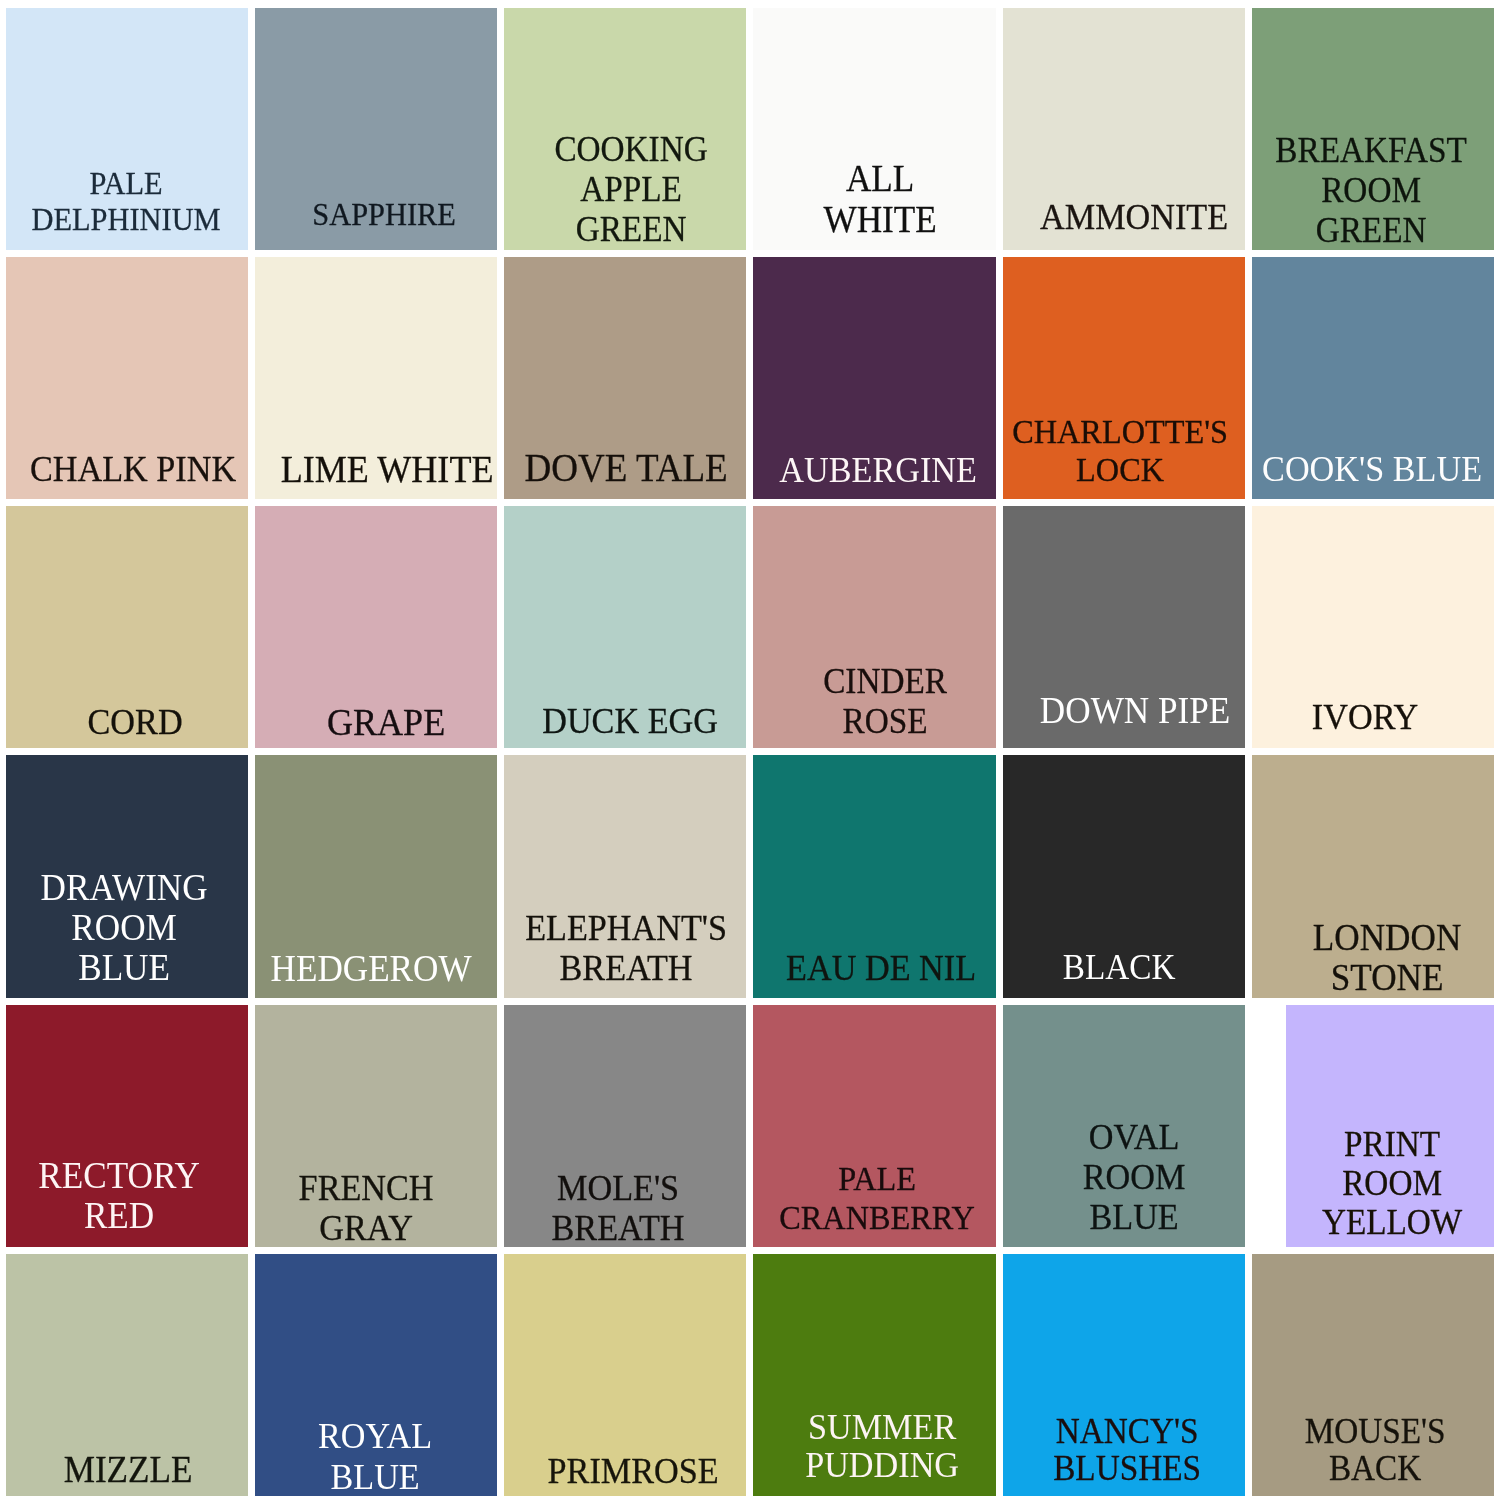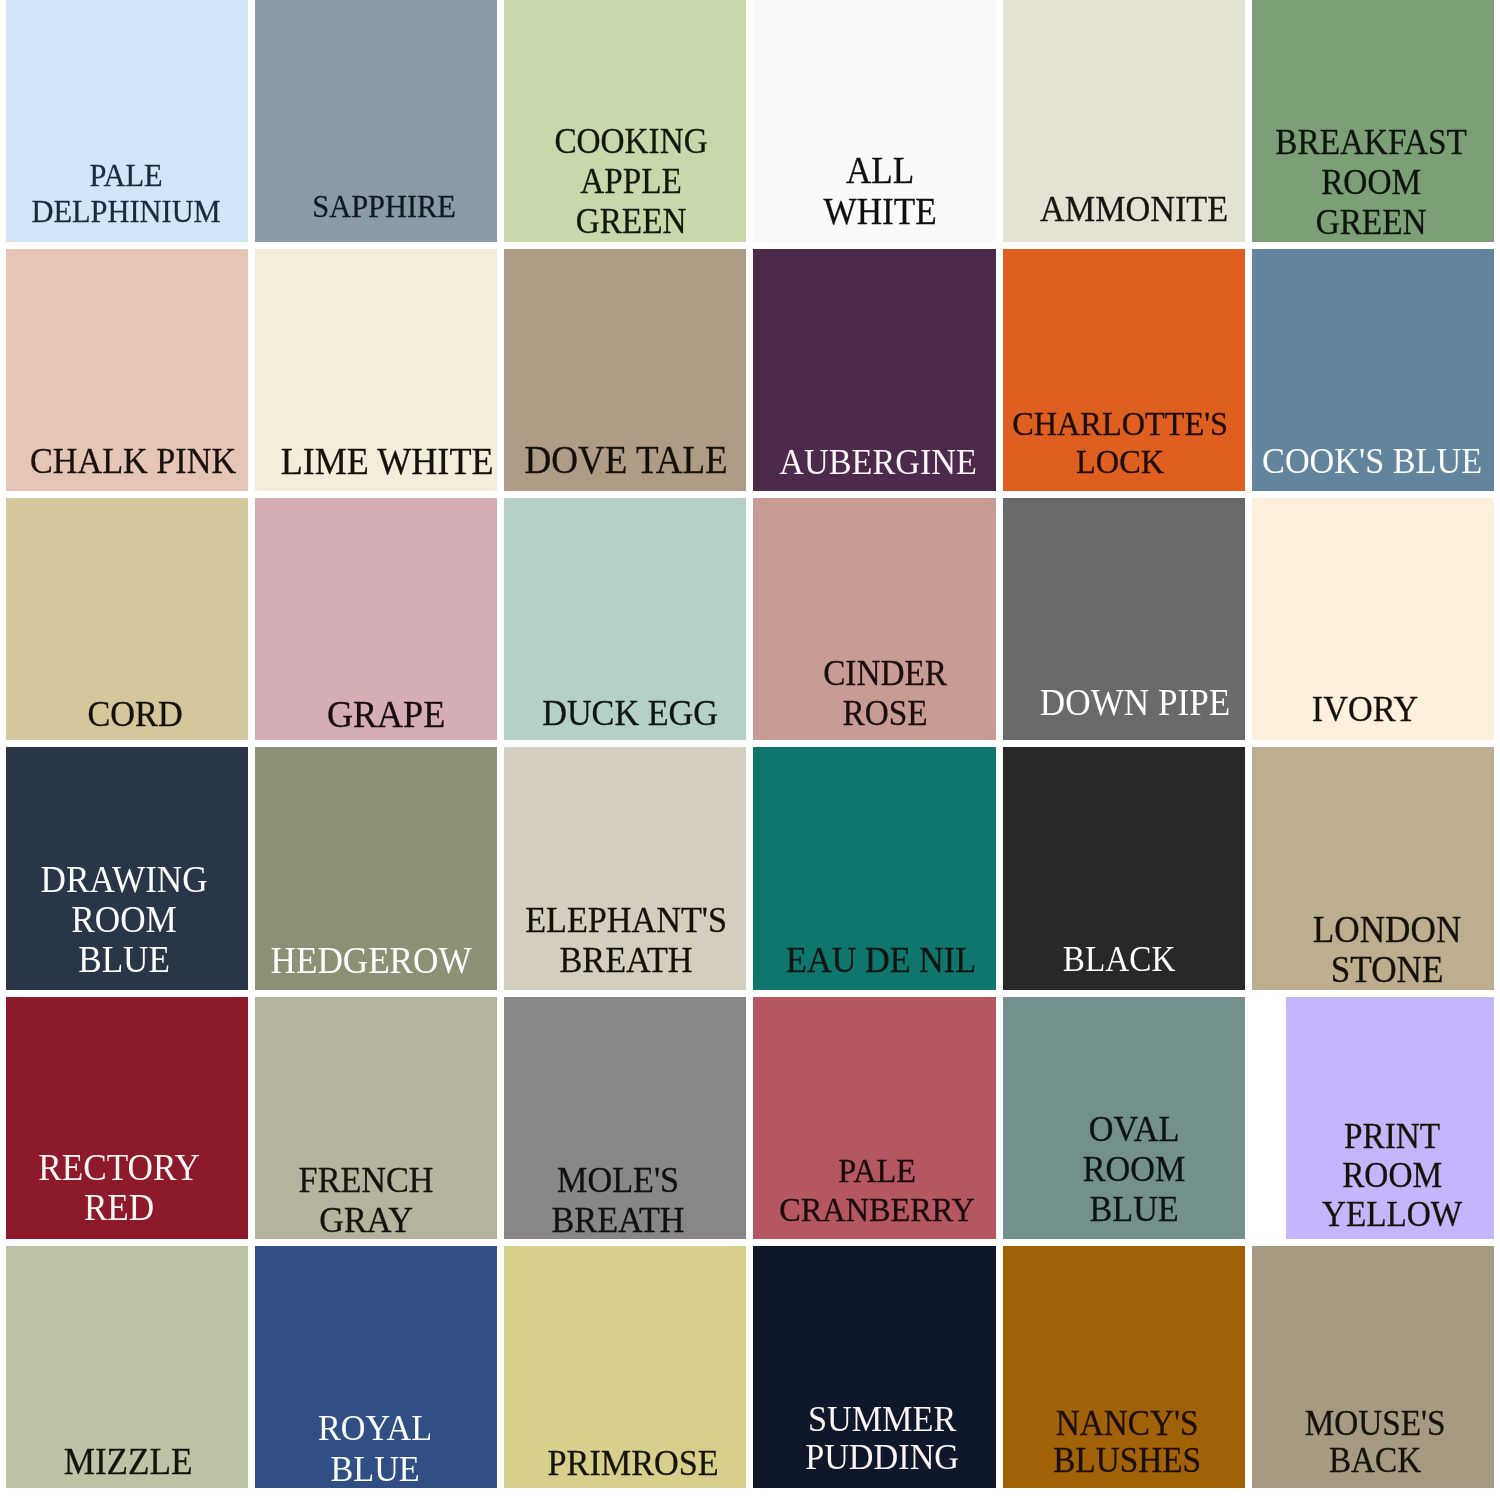--- a/index.html
+++ b/index.html
@@ -8,21 +8,21 @@
     padding: 0;
     width: 1500px;
     height: 1500px;
     background: #ffffff;
     overflow: hidden;
     -webkit-font-smoothing: antialiased;
   }
   #swatch-grid {
     position: absolute;
     left: 6px;
-    top: 0;
+    top: 8px;
     width: 1196px;
     height: 1488px;
     display: grid;
     grid-template-columns: repeat(6, 242.17px);
     grid-template-rows: repeat(6, 242.17px);
     column-gap: 7px;
     row-gap: 7px;
   }
   .swatch {
     position: relative;
@@ -162,25 +162,25 @@
   <div class="swatch" style="background: rgb(188, 195, 166);">
     <div class="swatch-label" style="color: rgb(19, 21, 13); -webkit-text-stroke: 0.28px rgb(19, 21, 13); font-size: 37px; line-height: 40px; bottom: 5.48195px; left: -23px; right: -25px; transform: scaleX(0.95); transform-origin: 50% 100%;">MIZZLE</div>
   </div>
   <div class="swatch" style="background: rgb(49, 78, 133); text-decoration: underline;">
     <div class="swatch-label" style="color: rgb(255, 255, 255); -webkit-text-stroke: 0px rgb(255, 255, 255); font-size: 36px; line-height: 41px; bottom: -2.3554px; left: -25px; right: -23px; transform: scaleX(0.95); transform-origin: 50% 100%;">ROYAL
 BLUE</div>
   </div>
   <div class="swatch" style="background: rgb(217, 207, 141); padding-left: 43px;">
     <div class="swatch-label" style="color: rgb(22, 20, 10); -webkit-text-stroke: 0.28px rgb(22, 20, 10); font-size: 36px; line-height: 40px; bottom: 5.1446px; left: -16px; right: -32px; transform: scaleX(0.95); transform-origin: 50% 100%;">PRIMROSE</div>
   </div>
-  <div class="swatch" style="background: #0f172a;">
+  <div class="swatch" style="background: #4d7c0f;">
     <div class="swatch-label" style="color: rgb(253, 244, 244); -webkit-text-stroke: 0px rgb(253, 244, 244); font-size: 36px; line-height: 38px; bottom: 11.6446px; left: -16px; right: -32px; transform: scaleX(0.95); transform-origin: 50% 100%;">SUMMER
 PUDDING</div>
   </div>
-  <div class="swatch" style="background: #a16207;">
+  <div class="swatch" style="background: #0ea5e9;">
     <div class="swatch-label" style="color: rgb(26, 14, 14); -webkit-text-stroke: 0.28px rgb(26, 14, 14); font-size: 35px; line-height: 37px; bottom: 9.30725px; left: -21px; right: -27px; transform: scaleX(0.95); transform-origin: 50% 100%;">NANCY'S
 BLUSHES</div>
   </div>
   <div class="swatch" style="background: rgb(166, 155, 130);">
     <div class="swatch-label" style="color: rgb(21, 18, 11); -webkit-text-stroke: 0.28px rgb(21, 18, 11); font-size: 35px; line-height: 37px; bottom: 9.30725px; left: -22px; right: -26px; transform: scaleX(0.95); transform-origin: 50% 100%;">MOUSE'S
 BACK</div>
   </div>
 </div>
 
 </body></html>

